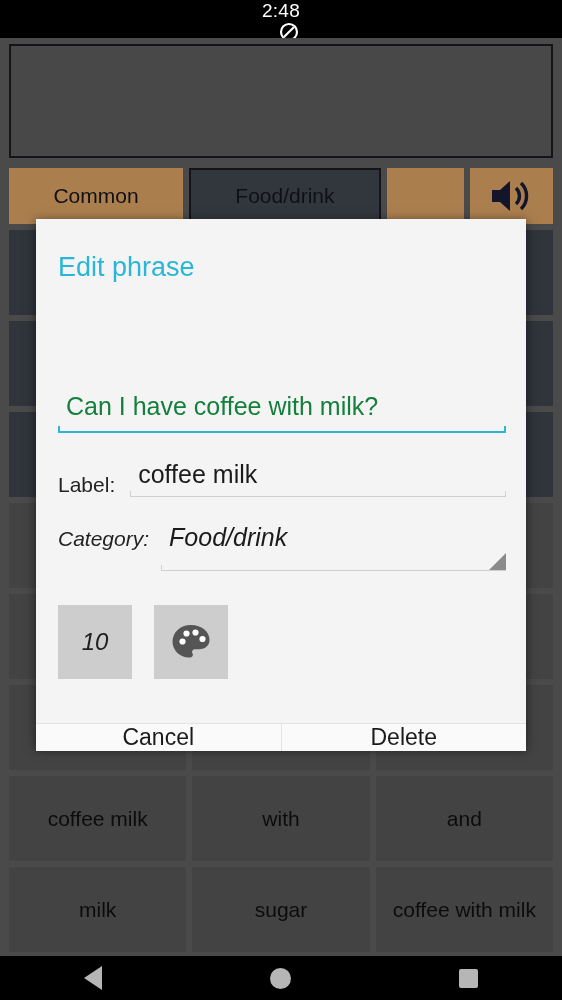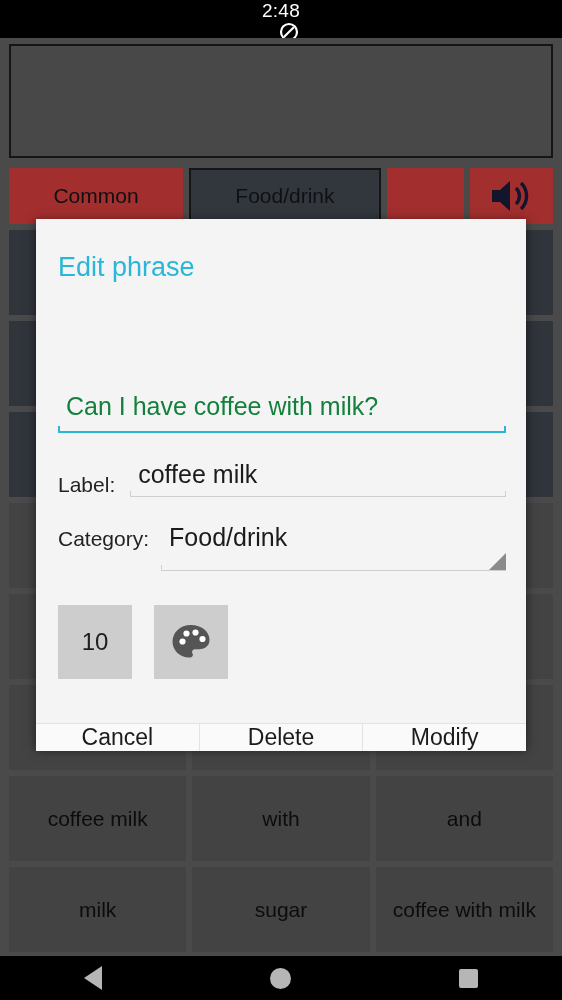--- a/index.html
+++ b/index.html
@@ -45,21 +45,21 @@
     width: 544px; height: 114px;
     background: #6b6b6b;
     border: 2px solid #1d1f24;
   }
   #category-tabs {
     position: absolute; top: 130px; left: 9px;
     width: 544px; height: 56px;
     display: flex; gap: 6px;
   }
   .cat-tab {
-    background: #ef4444;
+    background: #fdba74;
     display: flex; align-items: center; justify-content: center;
     color: #16181d; font-size: 21px;
     overflow: hidden; white-space: nowrap;
   }
   .cat-tab.selected { border: 2px solid #1d1f24; background: #4b515a; }
   .cat-tab.t1 { width: 176px; }
   .cat-tab.t2 { width: 194px; }
   .cat-tab.t3 { width: 78px; }
   .cat-tab.t4 { width: 84px; }
   #speaker-icon-wrap {
@@ -141,41 +141,42 @@
     margin: 27px 20px 0 22px;
   }
   .field-label { font-size: 21px; color: #232323; white-space: nowrap; }
   #label-field-wrap { flex: 1; margin-left: 15px; position: relative; }
   #label-value { font-size: 25px; color: #1b1b1b; padding: 0 0 7px 8px; }
 
   
   #category-row {
     display: flex; align-items: baseline;
     margin: 26px 20px 0 22px;
+    font-style: italic;
   }
   #category-field-wrap { flex: 1; margin-left: 12px; position: relative; }
   #category-value { font-size: 25px; color: #1b1b1b; padding: 0 0 18px 8px; }
   #spinner-caret {
     position: absolute; right: 0; bottom: 1px;
     width: 0; height: 0;
     border-left: 17px solid transparent;
     border-bottom: 17px solid #8a8a8a;
   }
 
   
   #option-buttons {
     display: flex; gap: 22px;
     margin: 34px 0 0 22px;
   }
   .sq-btn {
     width: 74px; height: 74px;
     background: #cdcdcd;
     display: flex; align-items: center; justify-content: center;
   }
-  #font-size-value { font-size: 24px; color: #202020; }
+  #font-size-value { font-size: 24px; color: #202020; font-style: italic; }
 
   
   #button-bar {
     height: 72px; border-top: 1px solid #e3e3e3;
     display: flex;
   }
   .dlg-btn {
     flex: 1; display: flex; align-items: center; justify-content: center;
     font-size: 23px; color: #1b1b1b; background: #fafafa;
     border-right: 1px solid #e3e3e3;
@@ -330,21 +331,20 @@
             <circle cx="26.5" cy="12.5" r="3.1" fill="#ffffff"></circle>
             <circle cx="33.5" cy="19.0" r="3.1" fill="#ffffff"></circle>
           </svg>
         </div>
       </div>
     </div>
 
     <div id="button-bar">
       <div class="dlg-btn">Cancel</div>
       <div class="dlg-btn">Delete</div>
-      <div class="dlg-btn">Modify</div>
     </div>
   </div>
 
   <div id="nav-bar">
     <div id="nav-back"></div>
     <div id="nav-home"></div>
     <div id="nav-recents"></div>
   </div>
 
 </div>

